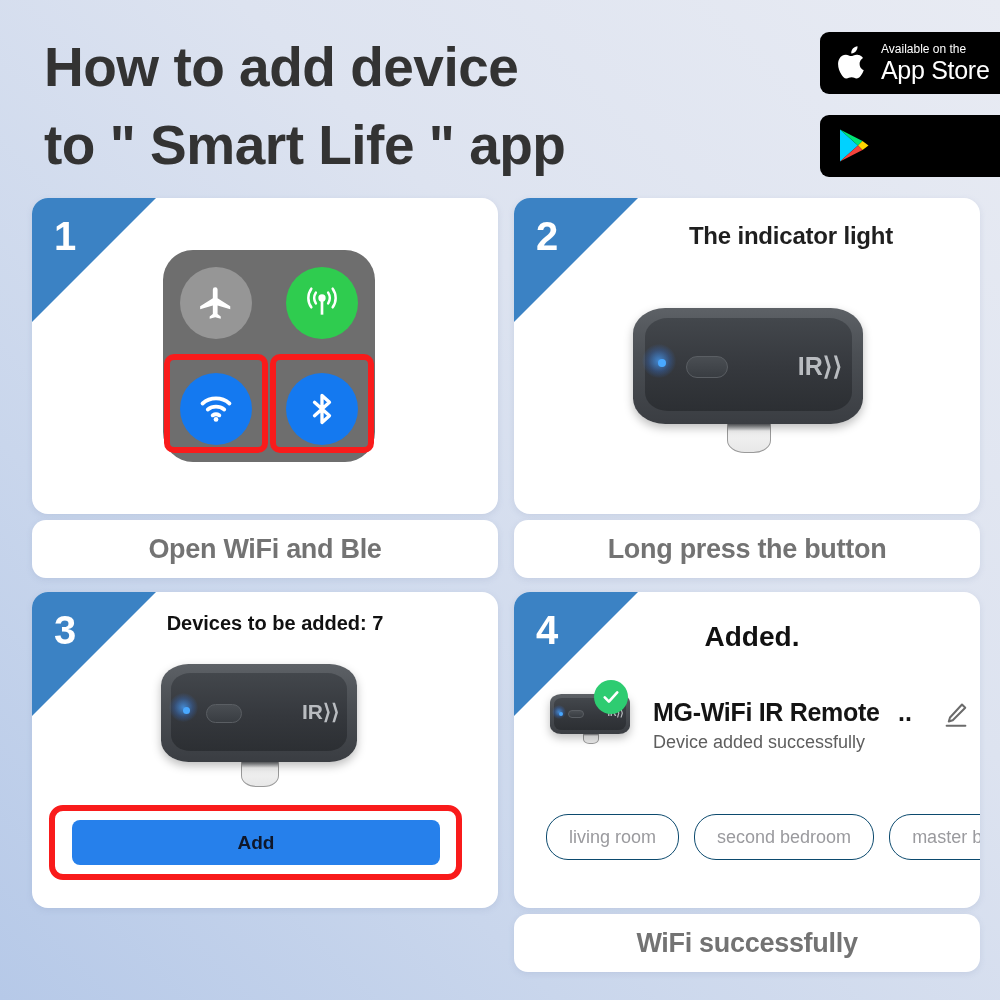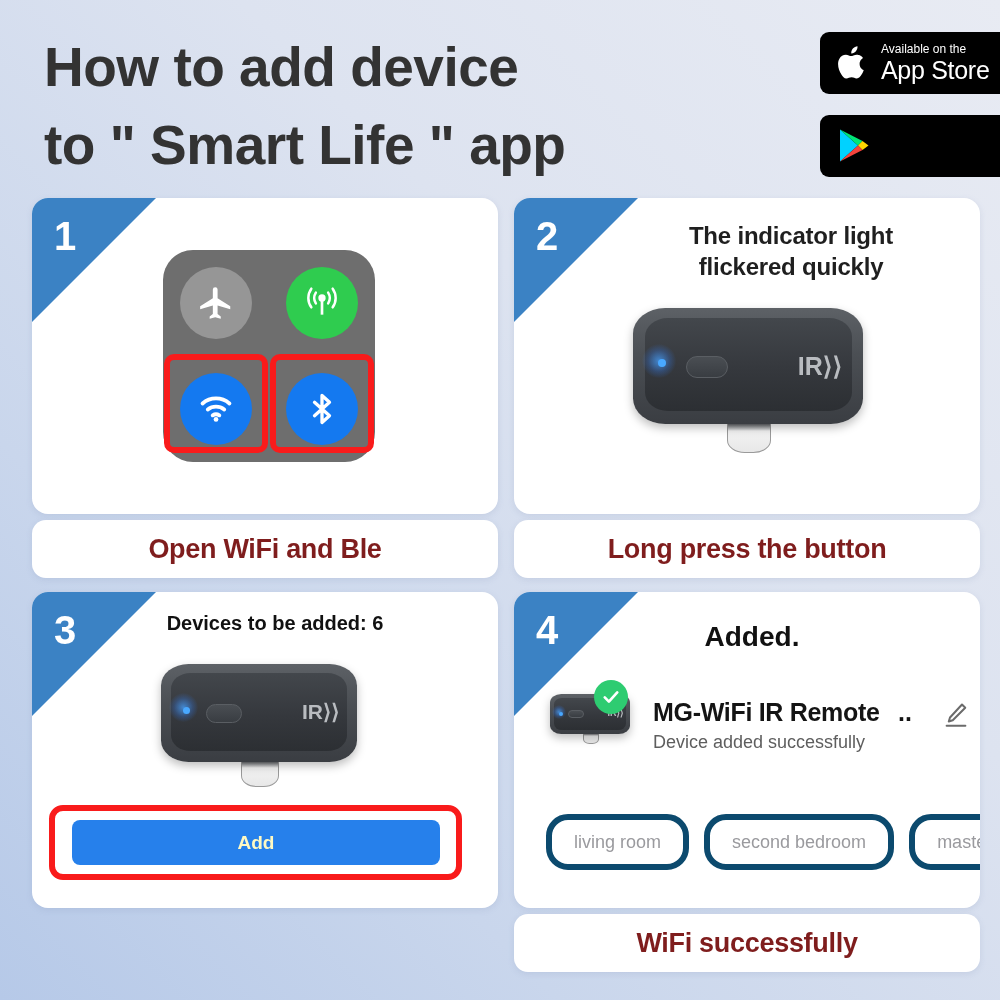--- a/index.html
+++ b/index.html
@@ -115,21 +115,21 @@
     background: #ffffff;
     border-radius: 14px;
     display: flex;
     align-items: center;
     justify-content: center;
     box-shadow: 0 2px 6px rgba(120,140,180,0.18);
   }
   .card-footer-label {
     font-size: 27px;
     font-weight: bold;
-    color: #7f1d1d;
+    color: #737373;
     letter-spacing: -0.3px;
   }
 
   
   .corner {
     position: absolute;
     left: 0; top: 0;
     width: 124px;
     height: 124px;
     overflow: hidden;
@@ -318,21 +318,21 @@
     height: 45px;
     background: #2680eb;
     border-radius: 8px;
     display: flex;
     align-items: center;
     justify-content: center;
     border: none;
     cursor: pointer;
   }
   #add-button-label {
-    color: #fef9c3;
+    color: #0f172a;
     font-size: 19px;
     font-weight: bold;
   }
 
   
   #heading4 {
     position: absolute;
     top: 29px;
     left: 0;
     width: 100%;
@@ -405,21 +405,21 @@
   #room-chips {
     position: absolute;
     left: 32px;
     top: 222px;
     display: flex;
     gap: 15px;
     width: 460px;
   }
   .chip {
     height: 44px;
-    border: 6px solid #0c4a6e;
+    border: 1px solid #0c4a6e;
     border-radius: 22px;
     display: flex;
     align-items: center;
     justify-content: center;
     padding: 0 22px;
     font-size: 18px;
     color: #9a9a9e;
     white-space: nowrap;
     background: #ffffff;
     flex: 0 0 auto;
@@ -518,21 +518,20 @@
     <div class="card-footer">
       <span class="card-footer-label">Open WiFi and Ble</span>
     </div>
   </div>
 
   <div class="card">
     <div class="card-body">
 
       <div class="card-heading" id="heading2">
         <span>The indicator light</span><br>
-        <span>flickered quickly</span>
       </div>
 
       <div class="device" id="device2">
         <div class="usbc"></div>
         <div class="shell"></div>
         <div class="face"></div>
         <div class="led-glow"></div>
         <div class="led"></div>
         <div class="btn"></div>
         <div class="irlabel">IR⟩⟩</div>
@@ -544,21 +543,21 @@
       </div>
     </div>
     <div class="card-footer">
       <span class="card-footer-label">Long press the button</span>
     </div>
   </div>
 
   <div class="card">
     <div class="card-body">
 
-      <div id="devcount">Devices to be added: 6</div>
+      <div id="devcount">Devices to be added: 7</div>
 
       <div class="device" id="device3">
         <div class="usbc"></div>
         <div class="shell"></div>
         <div class="face"></div>
         <div class="led-glow"></div>
         <div class="led"></div>
         <div class="btn"></div>
         <div class="irlabel">IR⟩⟩</div>
       </div>

